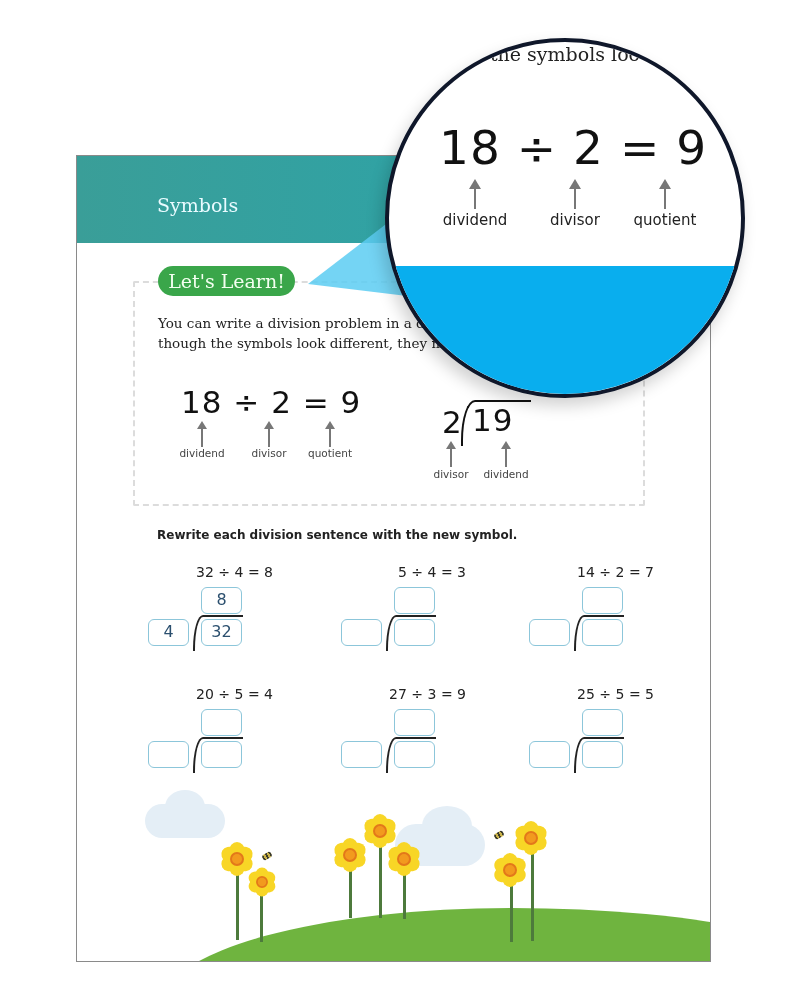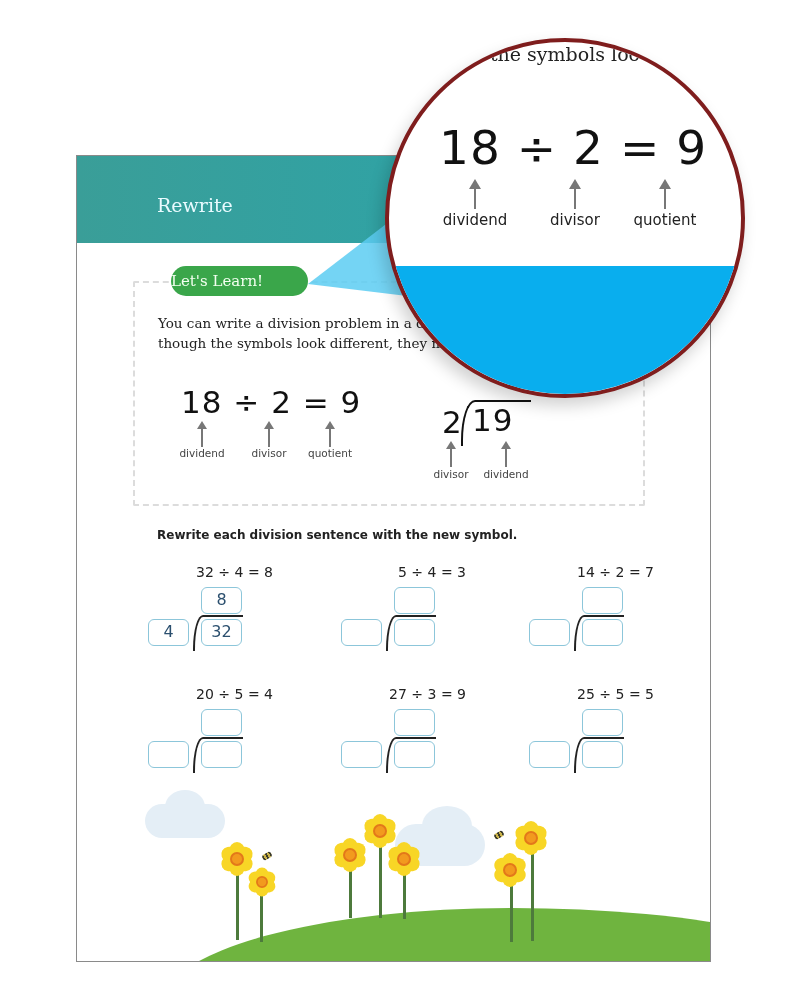--- a/index.html
+++ b/index.html
@@ -16,23 +16,23 @@
   }
   .header-title {
     position: absolute; left: 80px; top: 38px; font-family: "DejaVu Serif", serif;
     font-size: 19px; color: #e9fbff;
   }
   .learn-box {
     position: absolute; left: 56px; top: 125px; width: 512px; height: 225px;
     border: 2px dashed #dcdcdc; border-radius: 2px;
   }
   .learn-pill {
-    position: absolute; left: 94px; top: 110px; width: 137px; height: 30px;
+    position: absolute; left: 81px; top: 110px; width: 137px; height: 30px;
     background: #3aa64a; border-radius: 15px; color: #f3fff0;
-    font-family: "DejaVu Serif", serif; font-size: 15px; line-height: 30px;
+    font-family: "DejaVu Serif", serif; font-size: 19px; text-align: center; line-height: 30px;
   }
   .intro {
     position: absolute; left: 81px; top: 157px; width: 480px;
     font-family: "DejaVu Serif", serif; font-size: 13.5px; line-height: 20px; color: #222;
   }
   .eq-big {
     position: absolute; font-size: 31px; color: #111; letter-spacing: 1px; white-space: nowrap;
   }
   .lbl { position: absolute; font-size: 10.5px; color: #444; white-space: nowrap; transform: translateX(-50%); }
   .arrow {
@@ -91,21 +91,21 @@
   .skill-badge .l1 { margin-top: 16px; font-size: 11.5px; color: #333; line-height: 15px; }
   .skill-badge .l2 { font-size: 11.5px; color: #333; line-height: 15px; }
   .skill-badge .code { font-size: 21px; color: #1f9bd3; font-weight: bold; line-height: 26px; }
 
   
   .beam {
     position: absolute; left: 0; top: 0; width: 786px; height: 1000px; pointer-events: none;
   }
   .magnifier {
     position: absolute; left: 385px; top: 38px; width: 360px; height: 360px; border-radius: 50%;
-    overflow: hidden; border: 4px solid #7f1d1d; background: #fff;
+    overflow: hidden; border: 4px solid #0f172a; background: #fff;
     box-shadow: -4px 8px 16px rgba(0,0,0,0.18);
   }
   .mag-topline {
     position: absolute; left: 0; top: 1px; width: 100%; text-align: center;
     font-family: "DejaVu Serif", serif; font-size: 19px; color: #222;
   }
   .mag-eq {
     position: absolute; left: 50px; top: 78px; font-size: 47px; color: #111; white-space: nowrap; letter-spacing: 1px;
   }
   .mag-lbl { position: absolute; top: 169px; font-size: 15px; color: #222; transform: translateX(-50%); white-space: nowrap; }
@@ -120,21 +120,21 @@
   .mag-caption {
     position: absolute; left: 0; top: 238px; width: 100%; text-align: center;
     font-family: "DejaVu Serif", serif; font-size: 30px; line-height: 39px; color: #f6fdff;
   }
 </style>
 </head>
 <body>
 
 <div class="page">
   <div class="header-bar">
-    <div class="header-title">Rewrite</div>
+    <div class="header-title">Symbols</div>
   </div>
 
   <div class="learn-box"></div>
   <div class="learn-pill">Let's Learn!</div>
 
   <div class="intro">
     <div>You can write a division problem in a different way. Even</div>
     <div>though the symbols look different, they mean the same thing.</div>
   </div>
 

